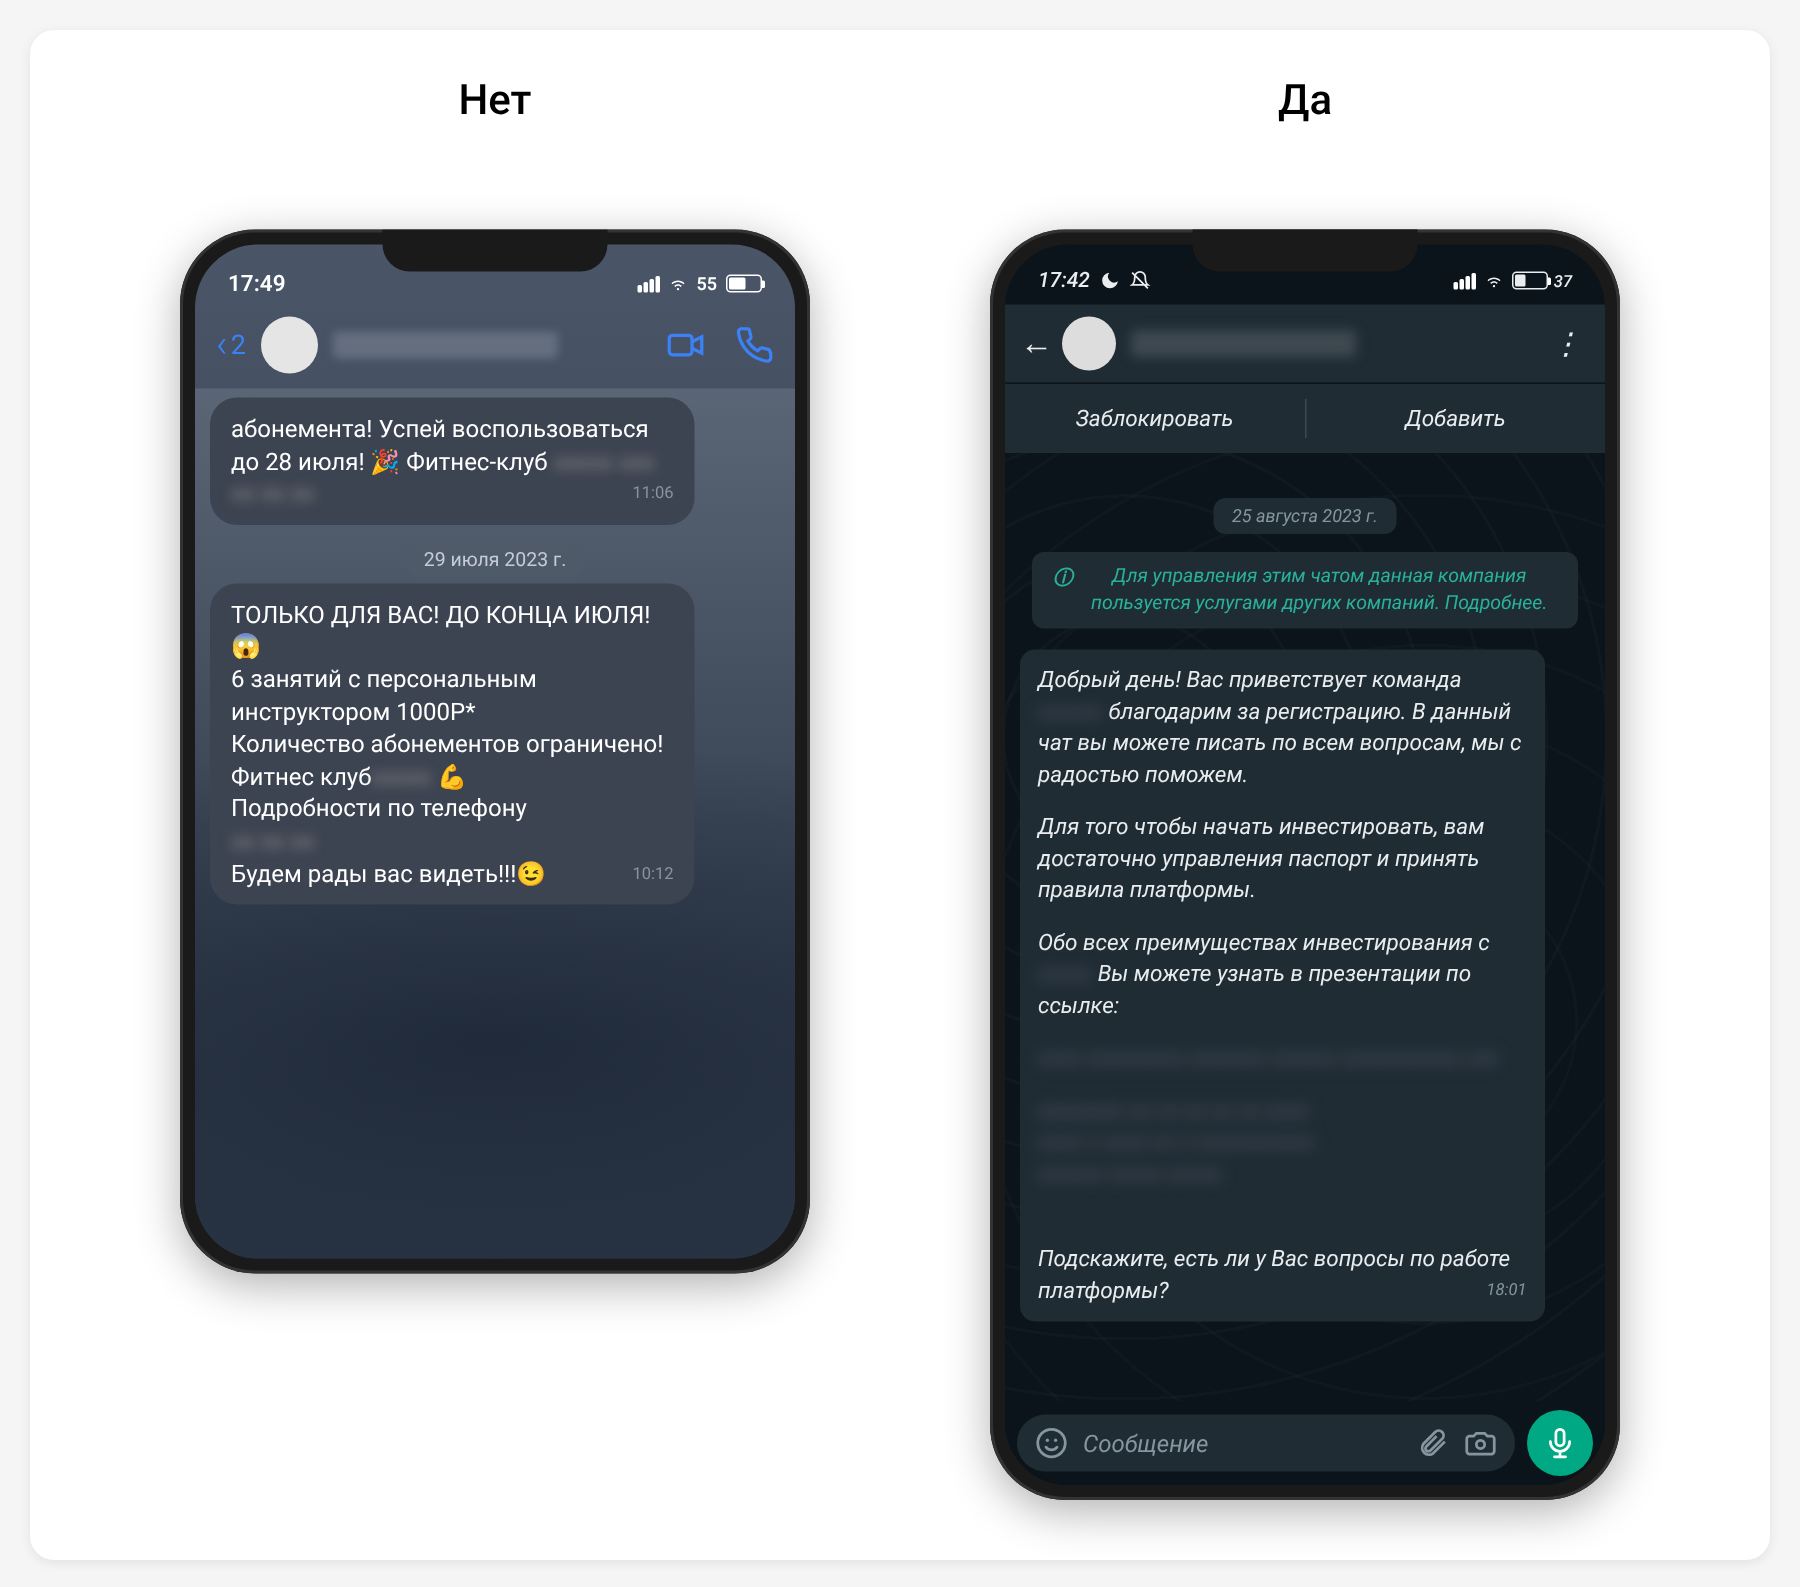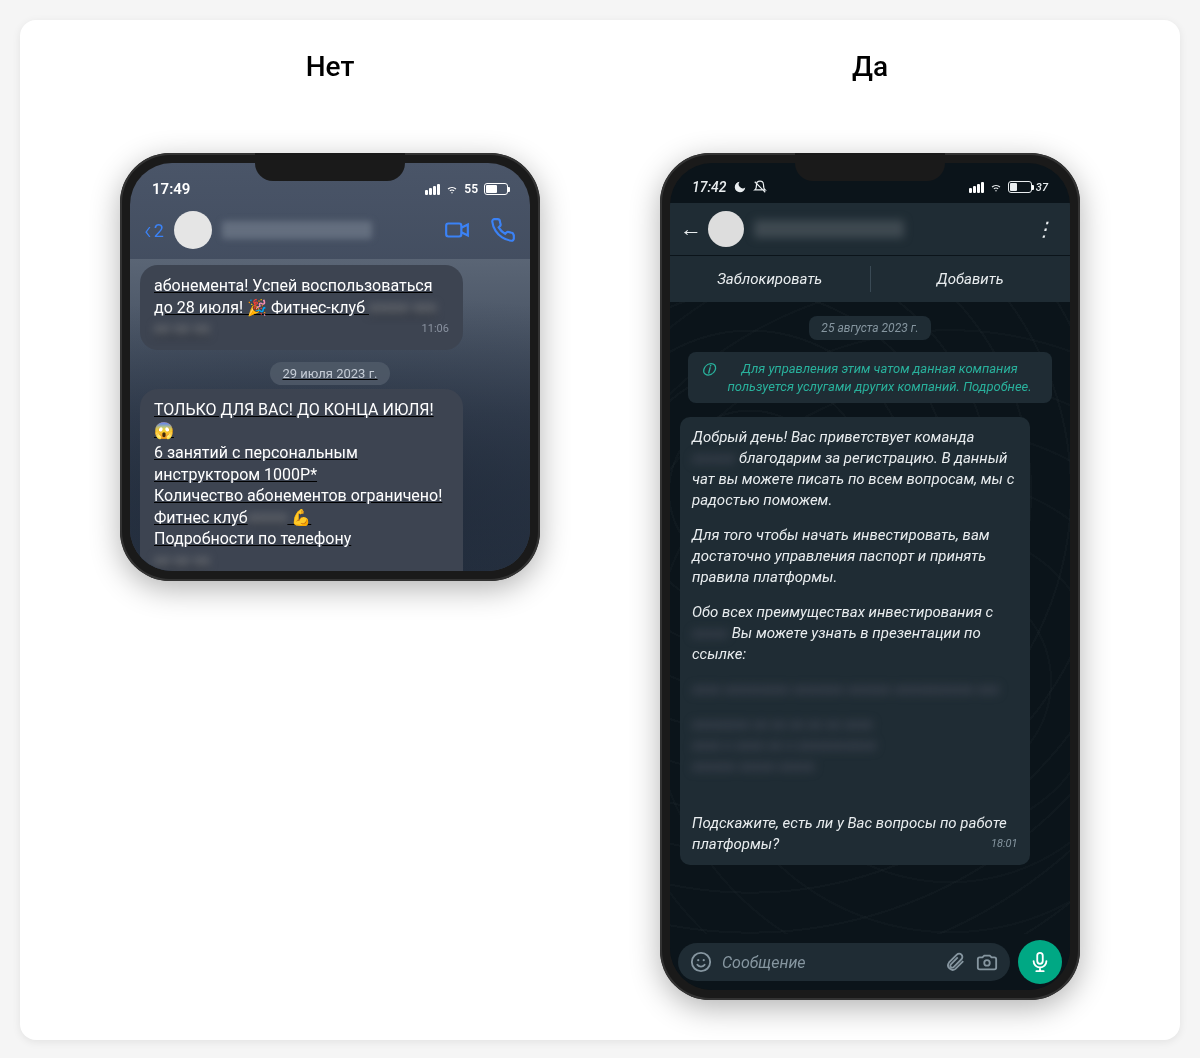--- a/index.html
+++ b/index.html
@@ -37,21 +37,21 @@
 
 
 .phone {
   width: 420px;
   border-radius: 50px;
   background: #1a1a1a;
   padding: 10px;
   box-shadow: 0 8px 30px rgba(0,0,0,0.3), inset 0 0 0 2px #333;
   position: relative;
 }
-.phone.short { height: 428px; overflow:hidden; }
+.phone.short { height: 696px; overflow:hidden; }
 .phone.tall { height: 870px; font-style: italic; }
 .screen {
   width: 100%;
   height: 100%;
   border-radius: 42px;
   overflow: hidden;
   position: relative;
 }
 .notch {
   position: absolute;
@@ -105,21 +105,20 @@
   margin-left:10px; width:150px; height:18px; background:rgba(120,130,145,0.6);
   border-radius:3px; filter:blur(3px);
 }
 .nav-icons { margin-left:auto; display:flex; gap:20px; color:#3b82f6; }
 .nav-icons svg { width:26px; height:26px; }
 
 .chat-left {
   flex:1; padding: 6px 10px; overflow:hidden;
   background: linear-gradient(180deg, #5a6575 0%, #3a4556 50%, #2a3545 100%);
   position:relative;
-  text-decoration:underline;
 }
 .chat-left::before {
   content:''; position:absolute; inset:0;
   background: radial-gradient(ellipse 600px 200px at 50% 75%, rgba(20,30,45,0.6), transparent);
 }
 .bubble-in {
   background:#3d4451; color:#fff; border-radius:18px;
   padding:10px 14px; max-width:85%; font-size:16px; line-height:1.35;
   position:relative; margin-bottom:12px;
 }
@@ -156,21 +155,21 @@
 }
 .action-row .div { width:1px; background:#3a4a55; margin:10px 0;}
 
 .chat-right {
   flex:1; padding:10px 10px 6px; overflow:hidden;
   background:#0b141a;
   background-image: repeating-radial-gradient(circle at 20% 30%, rgba(50,60,65,0.12) 0 2px, transparent 2px 40px),
                     repeating-radial-gradient(circle at 70% 60%, rgba(50,60,65,0.1) 0 2px, transparent 2px 50px);
 }
 .date-pill-r {
-  display:block; width:fit-content; margin:4px auto 12px;
+  display:block; width:fit-content; margin:20px auto 12px;
   background:#1f2c34; color:#8696a0; font-size:12px; padding:5px 12px; border-radius:8px;
 }
 .info-box {
   background:#1f2c34; color:#29b19c; font-size:13px; text-align:center;
   padding:8px 14px; border-radius:8px; margin:0 8px 14px; line-height:1.35;
   display:flex; gap:6px; justify-content:center;
 }
 .info-box .ii { color:#29b19c; font-weight:bold; flex-shrink:0; margin-top:1px;}
 .bubble-r {
   background:#1f2c34; color:#e9edef; border-radius:10px;

